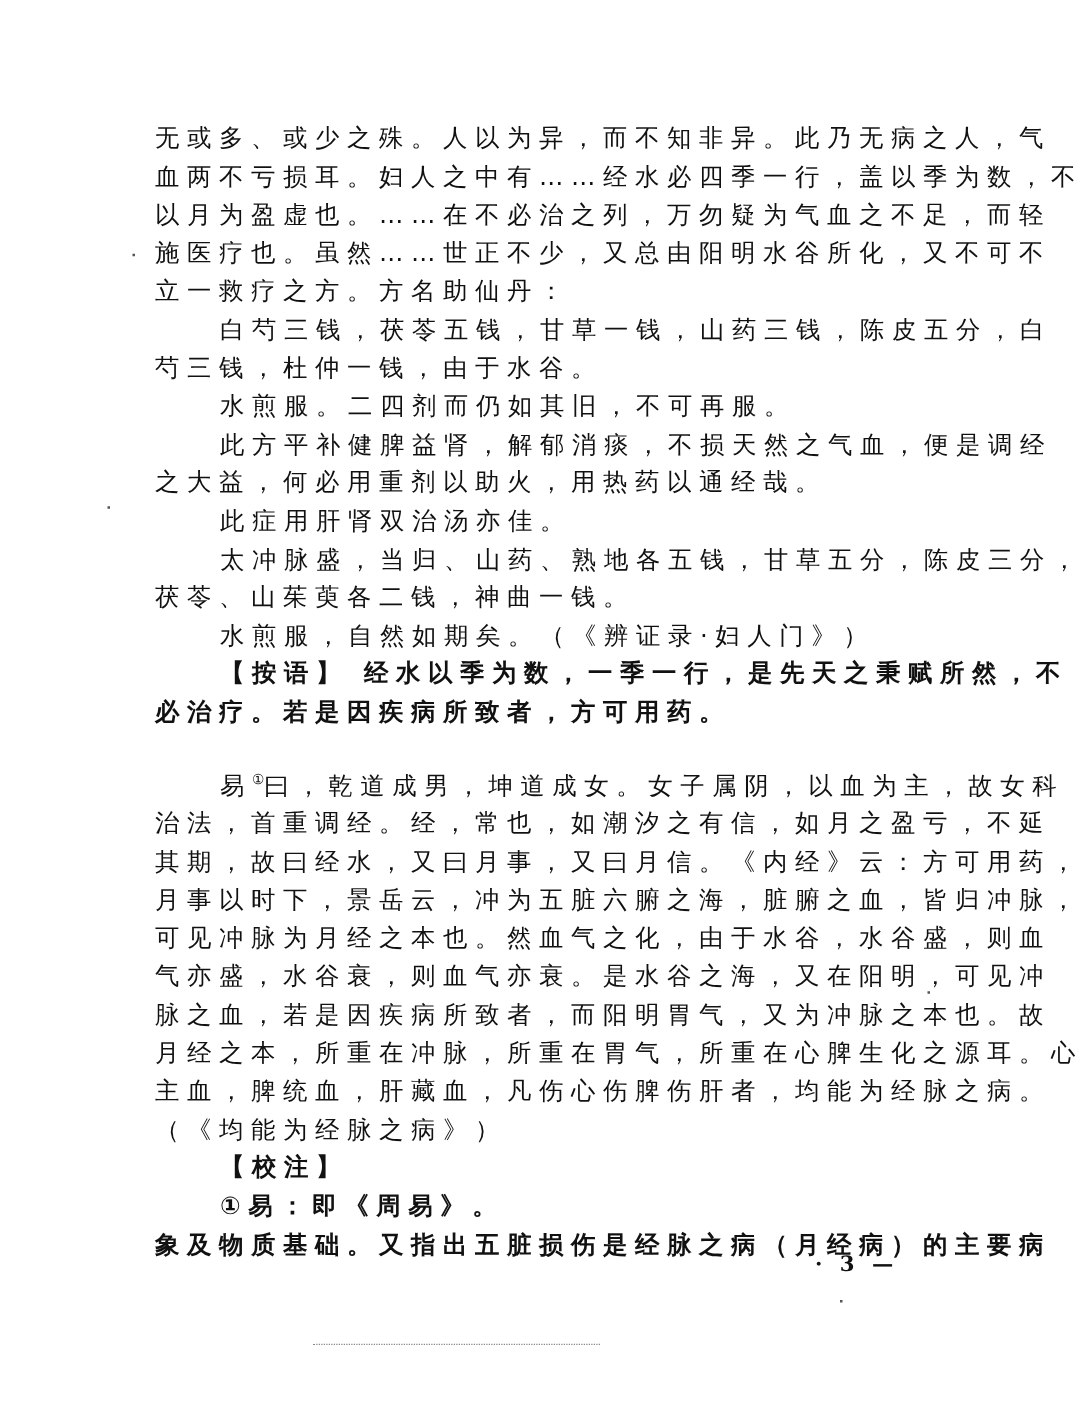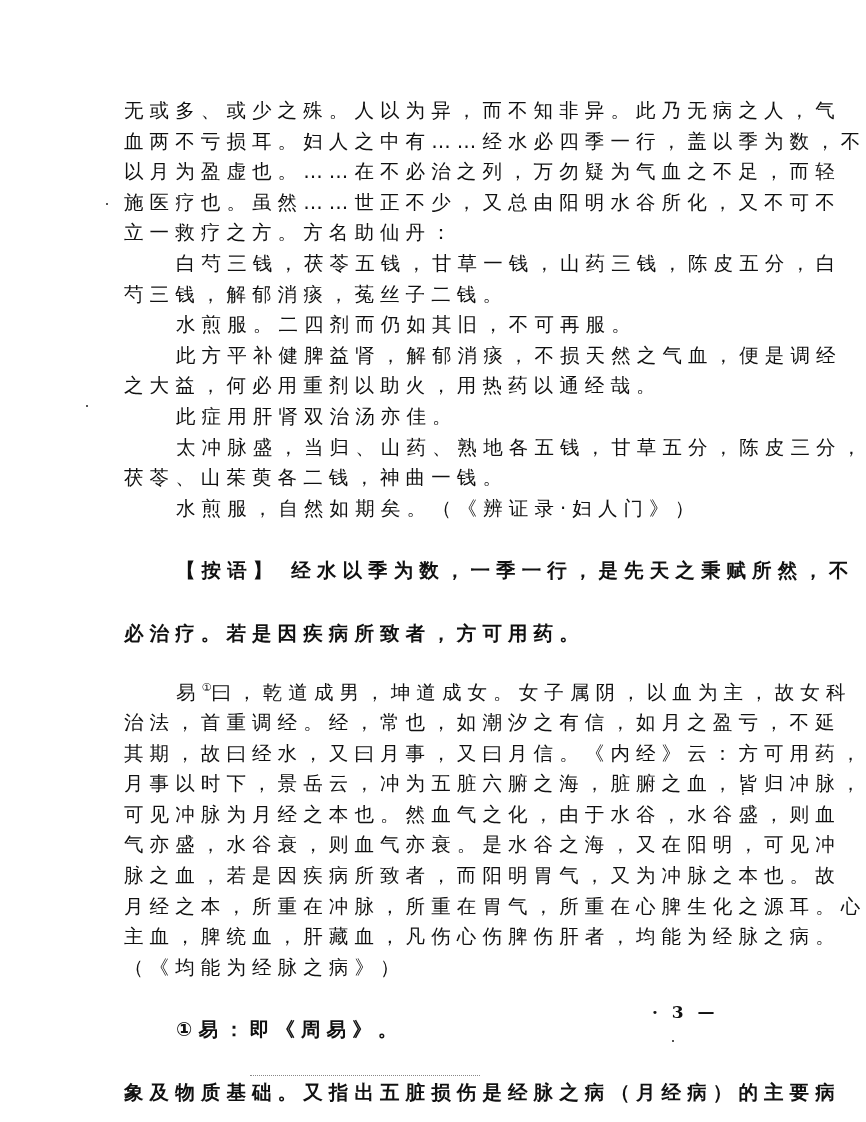--- a/index.html
+++ b/index.html
@@ -2,39 +2,39 @@
 <html><head>
 <meta charset="utf-8">
 <style>
   html, body { margin: 0; padding: 0; background: #ffffff; }
   body { width: 866px; height: 1122px; position: relative; overflow: hidden;
          font-family: "DejaVu Sans", "Liberation Sans", sans-serif; color: #111; }
   .page { position: absolute; left: 124px; top: 96px; width: 604px; }
   .line { height: 30.6px; line-height: 30.6px; font-size: 19.5px; letter-spacing: 6.1px; white-space: nowrap; }
   .indent { padding-left: 52px; }
   .gap { height: 28px; }
-  .bold { font-weight: bold; margin-top: 32px; }
+  .bold { font-weight: bold; }
   sup { font-size: 11px; letter-spacing: 0; vertical-align: 8px; line-height: 0; }
   .pagenum { position: absolute; left: 652px; top: 1002px; font-family: "DejaVu Serif", serif;
              font-size: 17px; font-weight: bold; letter-spacing: 4px; }
   .speck { position: absolute; width: 2px; height: 2px; background: #555; }
   .footer-noise { position: absolute; left: 250px; top: 1075px; width: 230px; height: 4px;
                   border-top: 1px dotted #888; }
 </style>
 </head>
 <body>
 
 <div class="page">
   <div class="line">无或多、或少之殊。人以为异，而不知非异。此乃无病之人，气</div>
   <div class="line">血两不亏损耳。妇人之中有……经水必四季一行，盖以季为数，不</div>
   <div class="line">以月为盈虚也。……在不必治之列，万勿疑为气血之不足，而轻</div>
   <div class="line">施医疗也。虽然……世正不少，又总由阳明水谷所化，又不可不</div>
   <div class="line">立一救疗之方。方名助仙丹：</div>
   <div class="line indent">白芍三钱，茯苓五钱，甘草一钱，山药三钱，陈皮五分，白</div>
-  <div class="line">芍三钱，解郁消痰，菟丝子二钱。</div>
+  <div class="line">芍三钱，杜仲一钱，由于水谷。</div>
   <div class="line indent">水煎服。二四剂而仍如其旧，不可再服。</div>
   <div class="line indent">此方平补健脾益肾，解郁消痰，不损天然之气血，便是调经</div>
   <div class="line">之大益，何必用重剂以助火，用热药以通经哉。</div>
   <div class="line indent">此症用肝肾双治汤亦佳。</div>
   <div class="line indent">太冲脉盛，当归、山药、熟地各五钱，甘草五分，陈皮三分，</div>
   <div class="line">茯苓、山茱萸各二钱，神曲一钱。</div>
   <div class="line indent">水煎服，自然如期矣。（《辨证录·妇人门》）</div>
   <div class="line indent bold"><span>【按语】</span><span>  经水以季为数，一季一行，是先天之秉赋所然，不</span></div>
   <div class="line bold">必治疗。若是因疾病所致者，方可用药。</div>
 
@@ -43,20 +43,21 @@
   <div class="line indent"><span>易</span><sup>①</sup><span>曰，乾道成男，坤道成女。女子属阴，以血为主，故女科</span></div>
   <div class="line">治法，首重调经。经，常也，如潮汐之有信，如月之盈亏，不延</div>
   <div class="line">其期，故曰经水，又曰月事，又曰月信。《内经》云：方可用药，</div>
   <div class="line">月事以时下，景岳云，冲为五脏六腑之海，脏腑之血，皆归冲脉，</div>
   <div class="line">可见冲脉为月经之本也。然血气之化，由于水谷，水谷盛，则血</div>
   <div class="line">气亦盛，水谷衰，则血气亦衰。是水谷之海，又在阳明，可见冲</div>
   <div class="line">脉之血，若是因疾病所致者，而阳明胃气，又为冲脉之本也。故</div>
   <div class="line">月经之本，所重在冲脉，所重在胃气，所重在心脾生化之源耳。心</div>
   <div class="line">主血，脾统血，肝藏血，凡伤心伤脾伤肝者，均能为经脉之病。</div>
   <div class="line">（《均能为经脉之病》）</div>
+  <div class="line indent bold">【校注】</div>
   <div class="line indent bold">①易：即《周易》。</div>
   <div class="line bold">象及物质基础。又指出五脏损伤是经脉之病（月经病）的主要病</div>
 </div>
 
 <div class="pagenum">· 3 —</div>
 
 <div class="speck" style="left:106px;top:203px;"></div>
 <div class="speck" style="left:86px;top:405px;"></div>
 <div class="speck" style="left:672px;top:1040px;"></div>
 <div class="speck" style="left:742px;top:793px;"></div>

